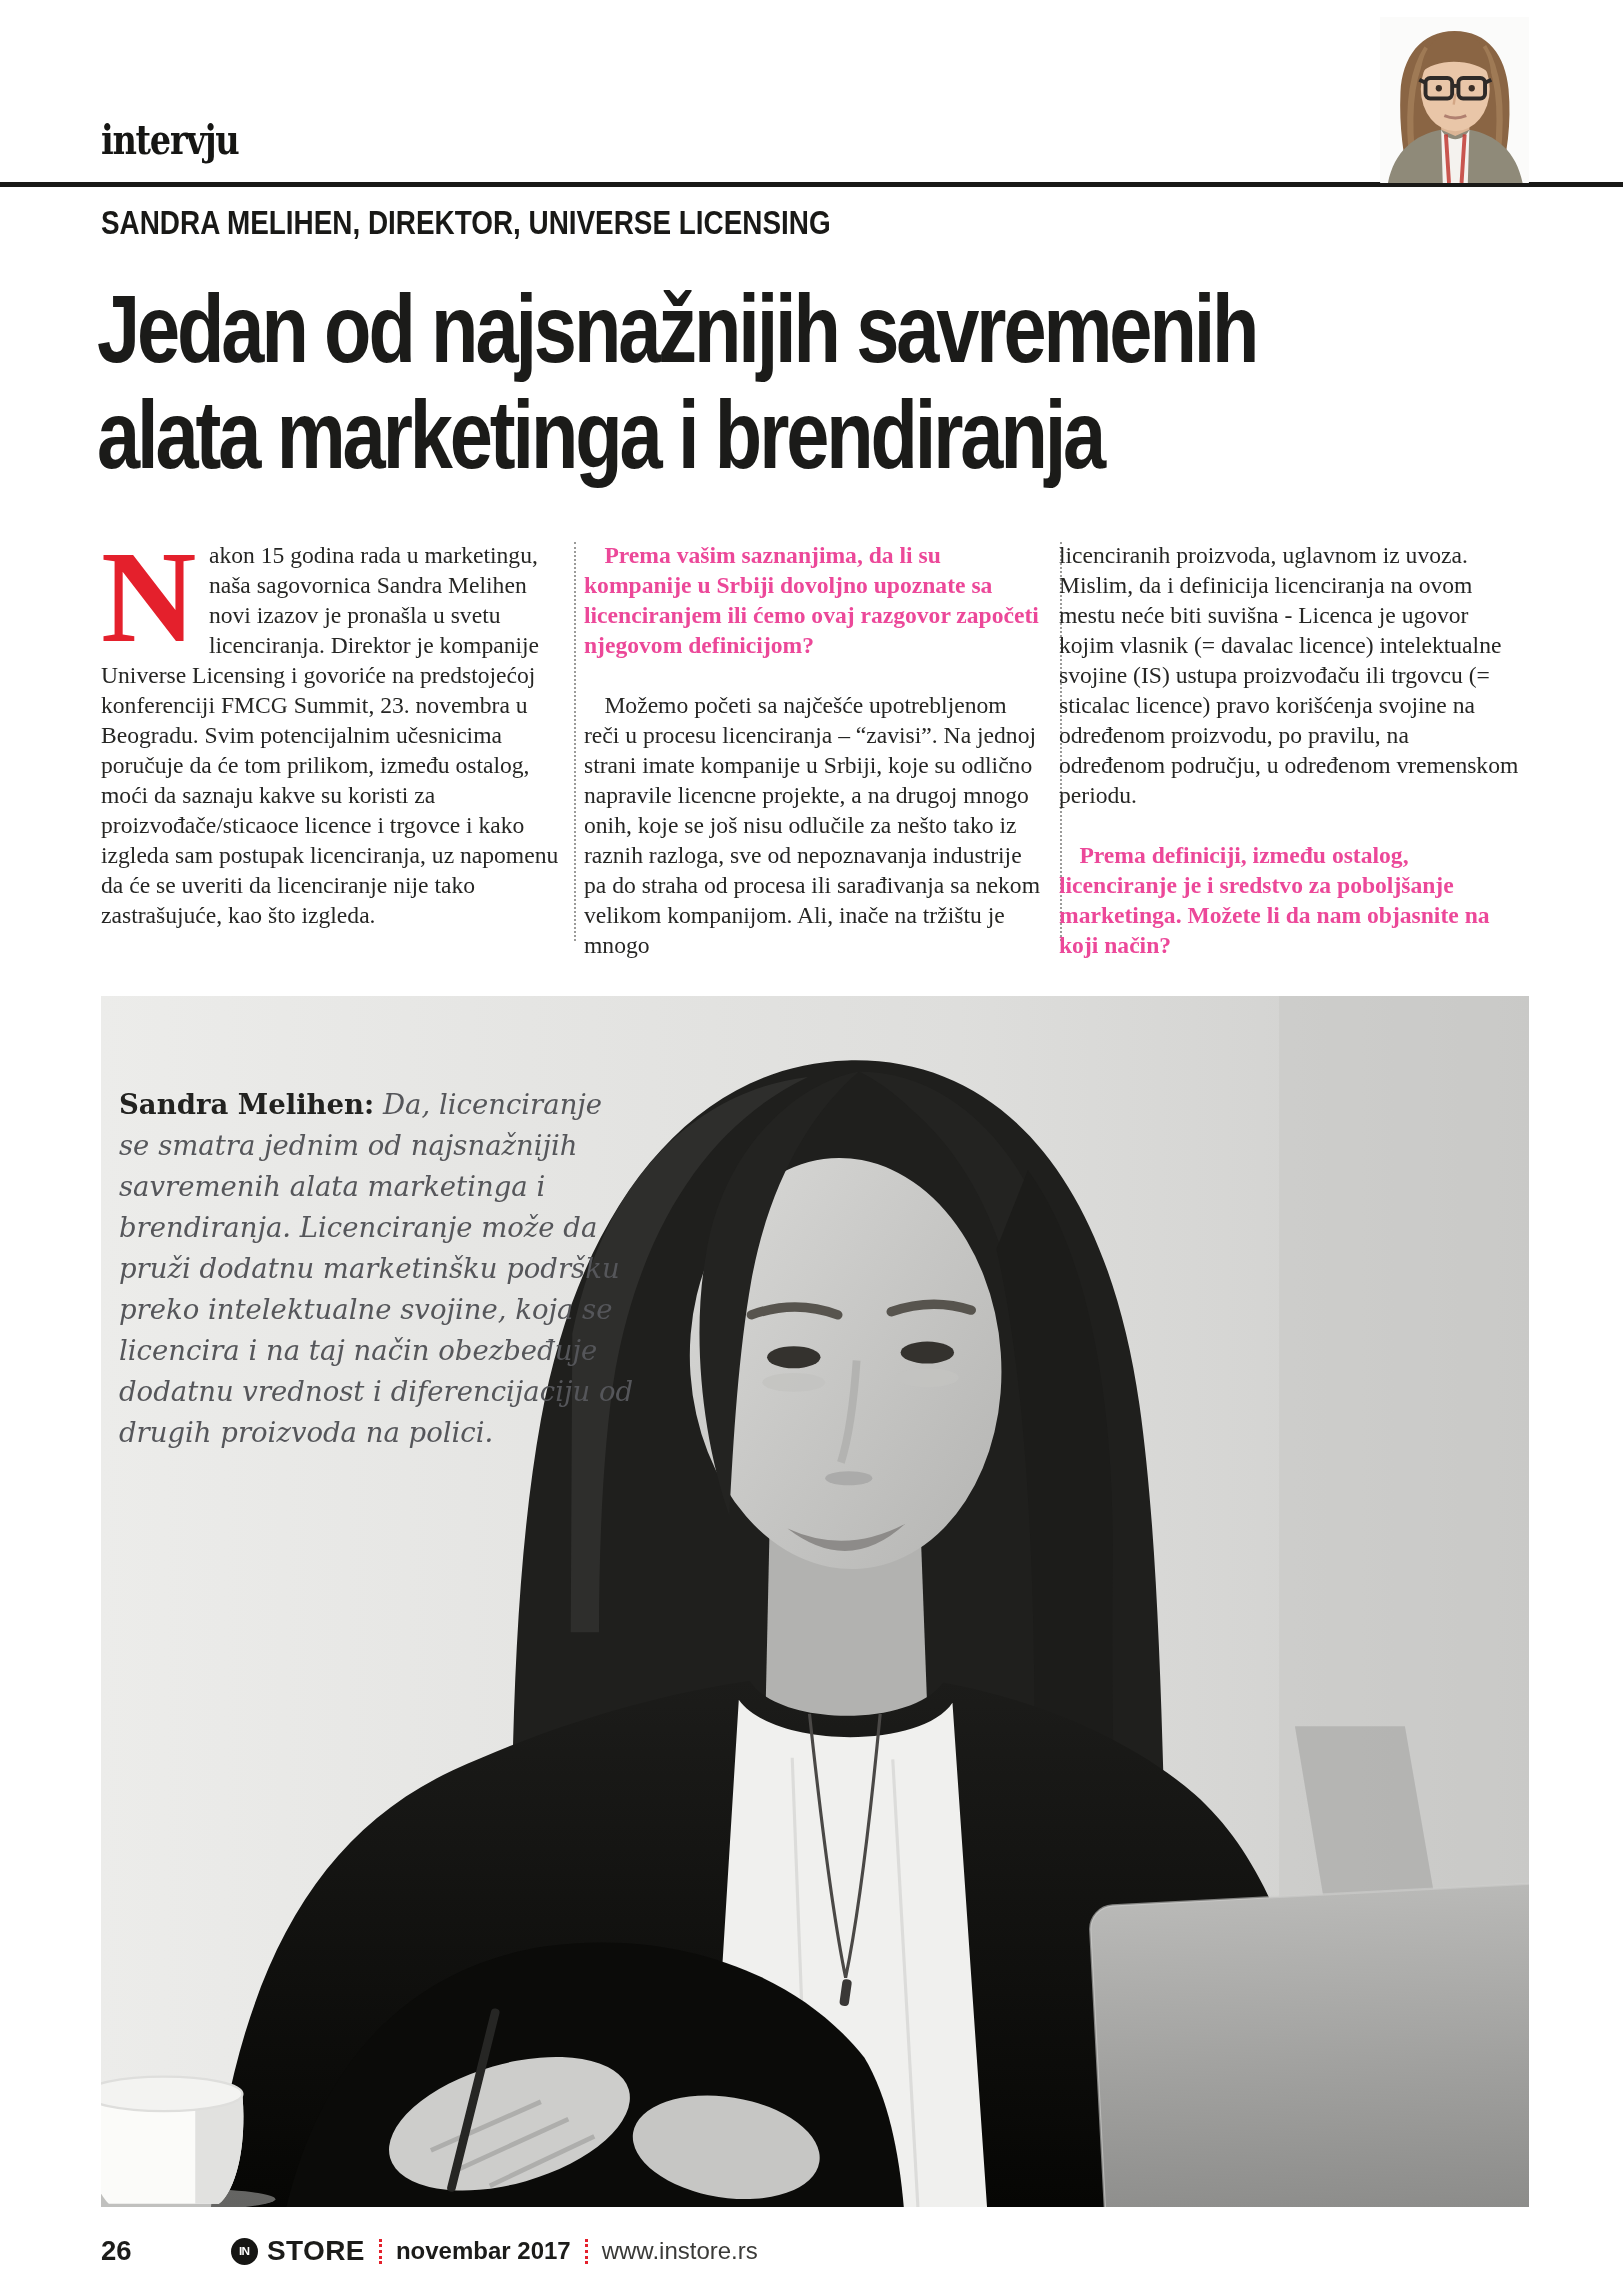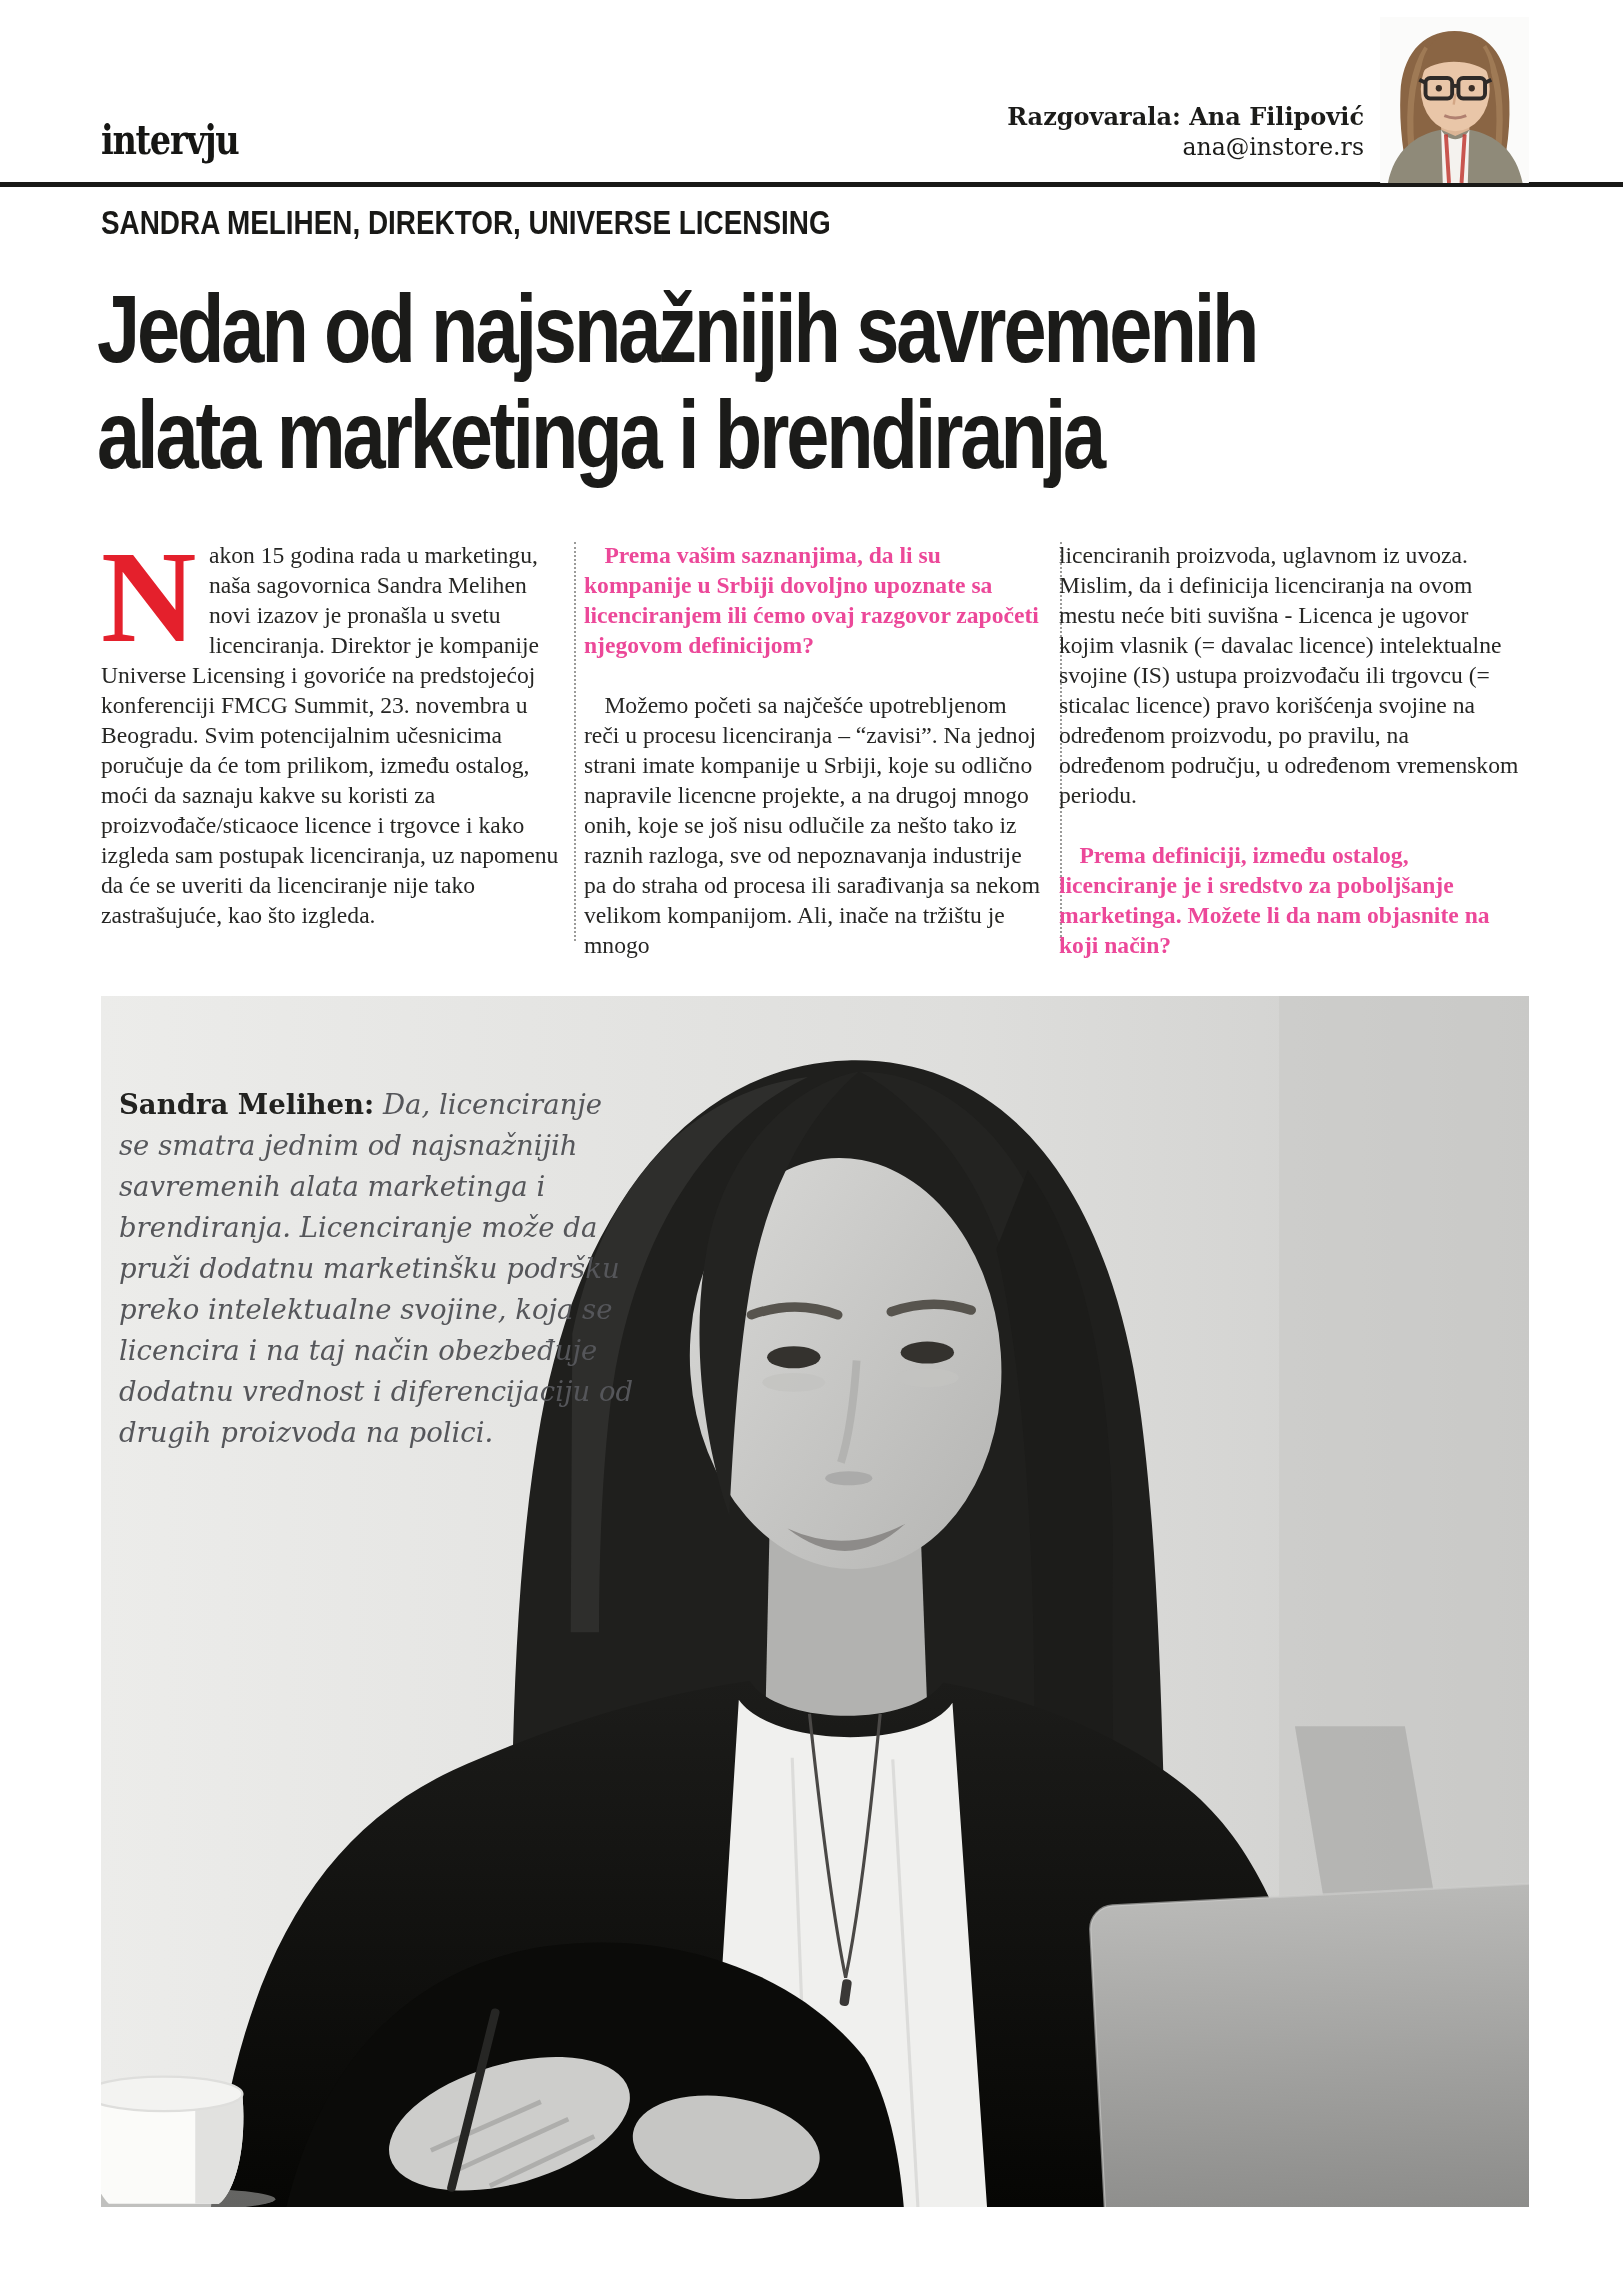--- a/index.html
+++ b/index.html
@@ -88,24 +88,20 @@
   .issue { font-weight:bold; font-size:24px; }
   .website { font-size:24px; color:#3a3a38; }
 </style>
 </head>
 <body>
 
 <div class="page">
 
   <div class="section-label">intervju</div>
 
-  <div class="byline-block">
-    <div class="byline">Razgovarala: Ana Filipović</div>
-    <div class="byline-email">ana@instore.rs</div>
-  </div>
 
   <svg class="author-photo" viewBox="0 0 190 212" aria-hidden="true">
     <rect width="190" height="212" fill="#fbfbfa"></rect>
     <path d="M 95 18 C 52 18 28 52 26 96 C 24 140 30 180 38 212 L 152 212 C 162 178 168 136 164 92 C 160 50 138 18 95 18 Z" fill="#8a6544"></path>
     <path d="M 60 40 C 40 70 36 120 40 170" stroke="#a8835c" stroke-width="8" fill="none" opacity="0.7"></path>
     <path d="M 132 38 C 152 70 156 120 150 176" stroke="#a8835c" stroke-width="8" fill="none" opacity="0.7"></path>
     <rect x="78" y="128" width="36" height="40" fill="#dcb595"></rect>
     <ellipse cx="96" cy="92" rx="44" ry="54" fill="#e9c6a8"></ellipse>
     <path d="M 52 72 C 54 36 76 20 96 20 C 120 20 140 38 142 74 C 120 52 70 52 52 72 Z" fill="#8a6544"></path>
     <g stroke="#2e2a28" stroke-width="5" fill="none">
@@ -217,15 +213,26 @@
     </g>
 
     <ellipse cx="92" cy="1532" rx="130" ry="14" fill="#b2b2b0" opacity="0.55"></ellipse>
     <path d="M -20 1398 L 180 1398 C 186 1470 170 1522 150 1538 L 10 1538 C -8 1522 -24 1470 -20 1398 Z" fill="#fbfbf9"></path>
     <path d="M 120 1398 L 180 1398 C 186 1470 170 1522 150 1538 L 120 1538 Z" fill="#e1e1df"></path>
     <ellipse cx="80" cy="1398" rx="100" ry="22" fill="#f3f3f1" stroke="#dededc" stroke-width="3"></ellipse>
   </svg>
 
   <div class="photo-quote"><span class="speaker">Sandra Melihen:</span><span> Da, licenciranje se smatra jednim od najsnažnijih savremenih alata marketinga i brendiranja. Licenciranje može da pruži dodatnu marketinšku podršku preko intelektualne svojine, koja se licencira i na taj način obezbeđuje dodatnu vrednost i diferencijaciju od drugih proizvoda na polici.</span></div>
 
+  <div class="footer">
+    <div class="page-num">26</div>
+    <div class="logo-group">
+      <div class="logo-circle">IN</div>
+      <div class="logo-store">STORE</div>
+    </div>
+    <div class="fsep"></div>
+    <div class="issue">novembar 2017</div>
+    <div class="fsep"></div>
+    <div class="website">www.instore.rs</div>
+  </div>
 
 </div>
 
 
 </body></html>

